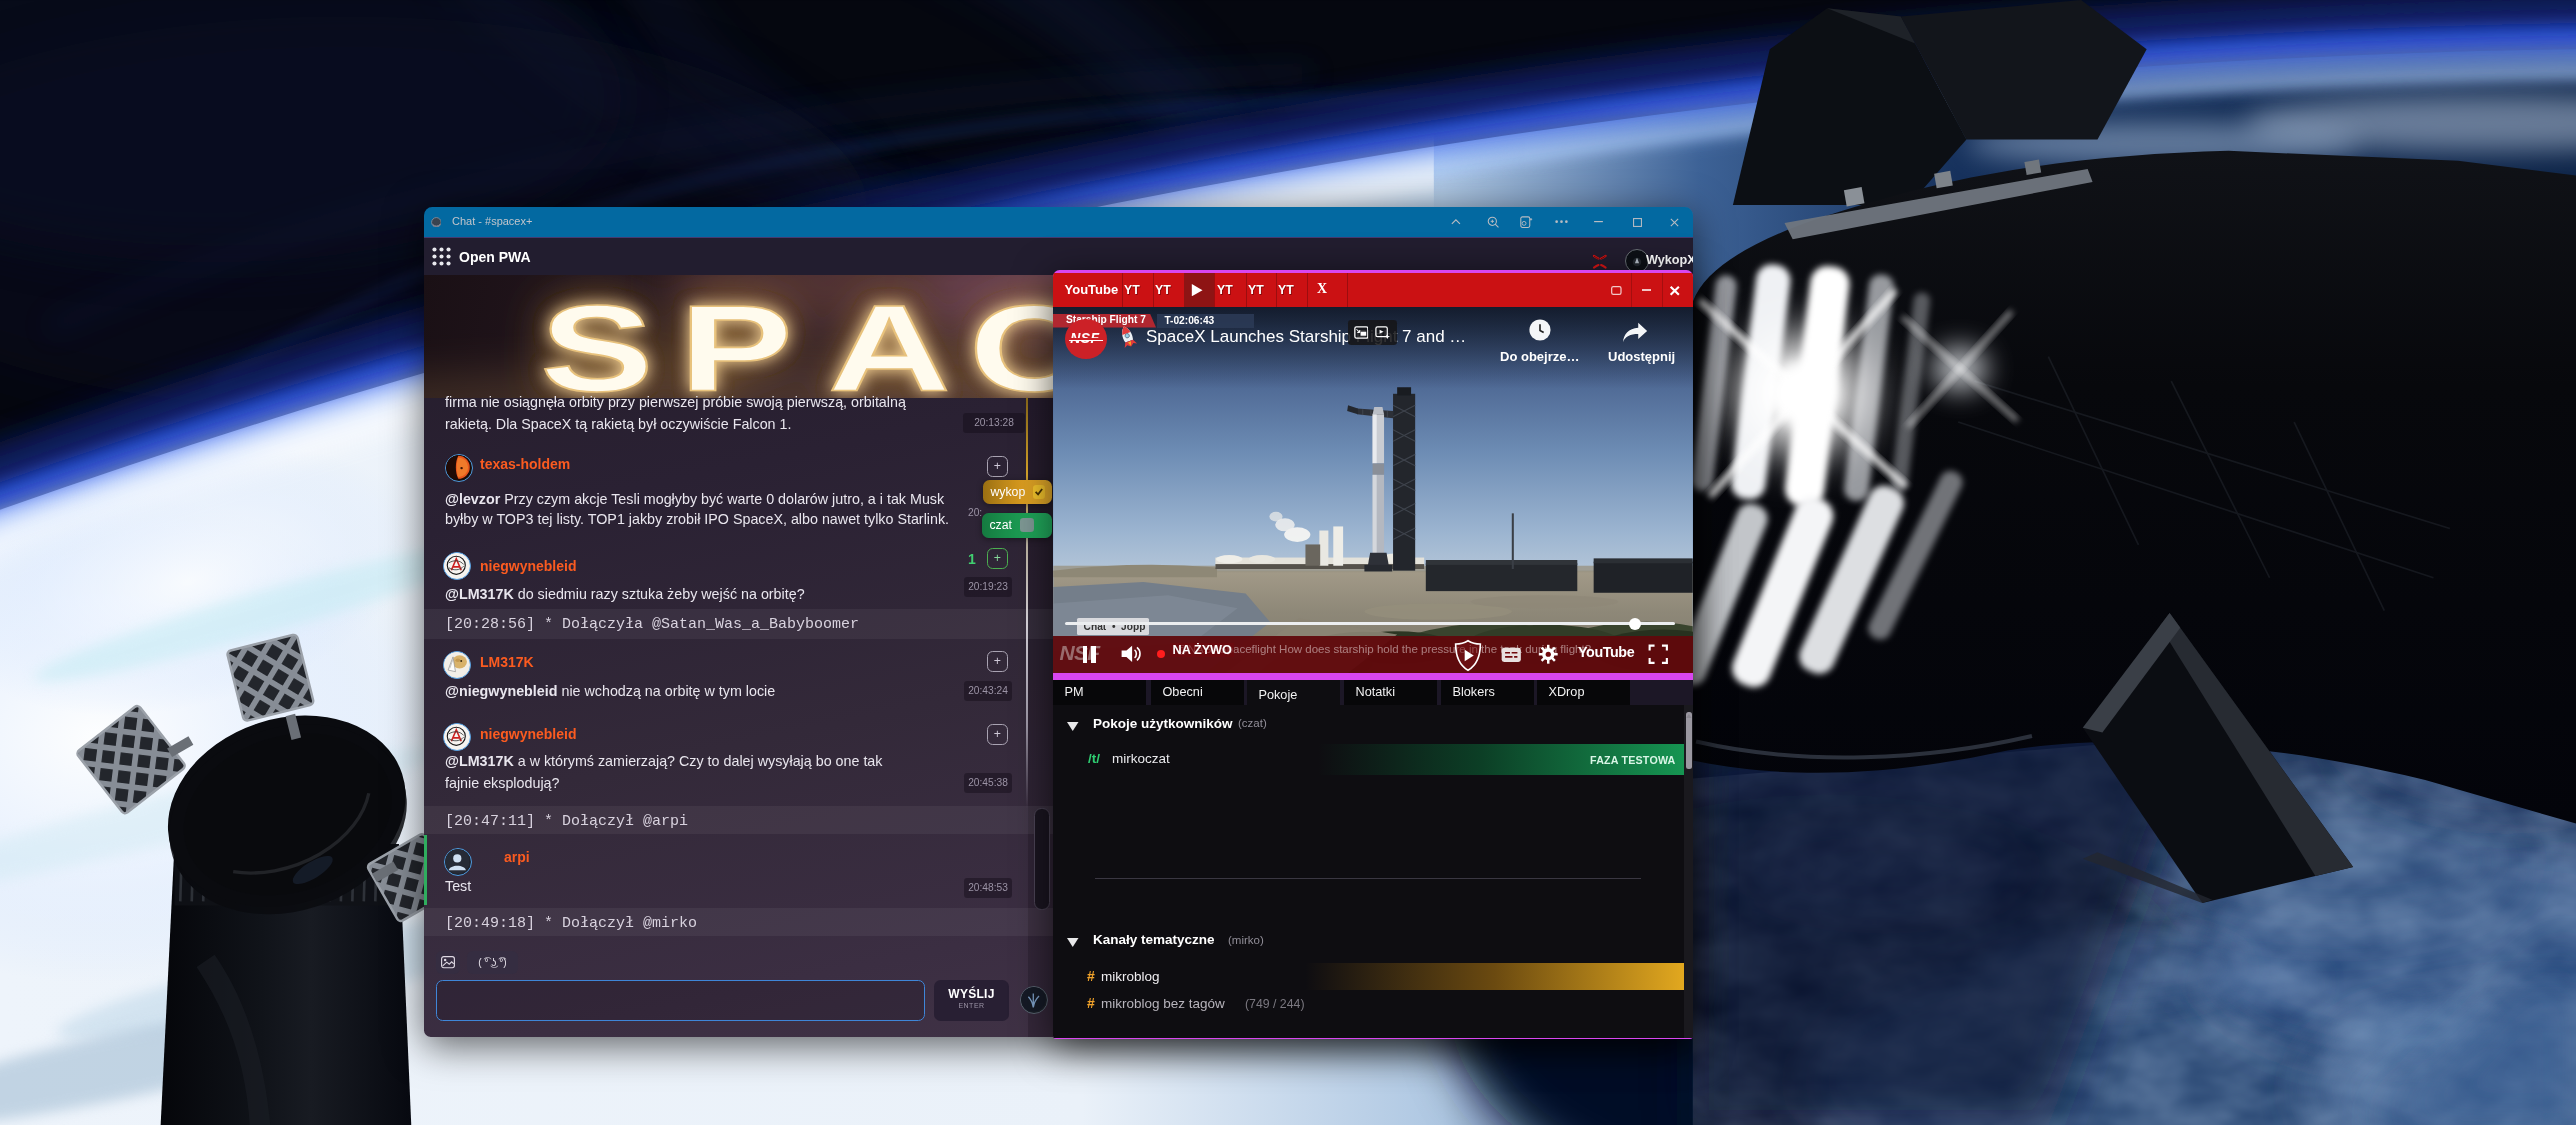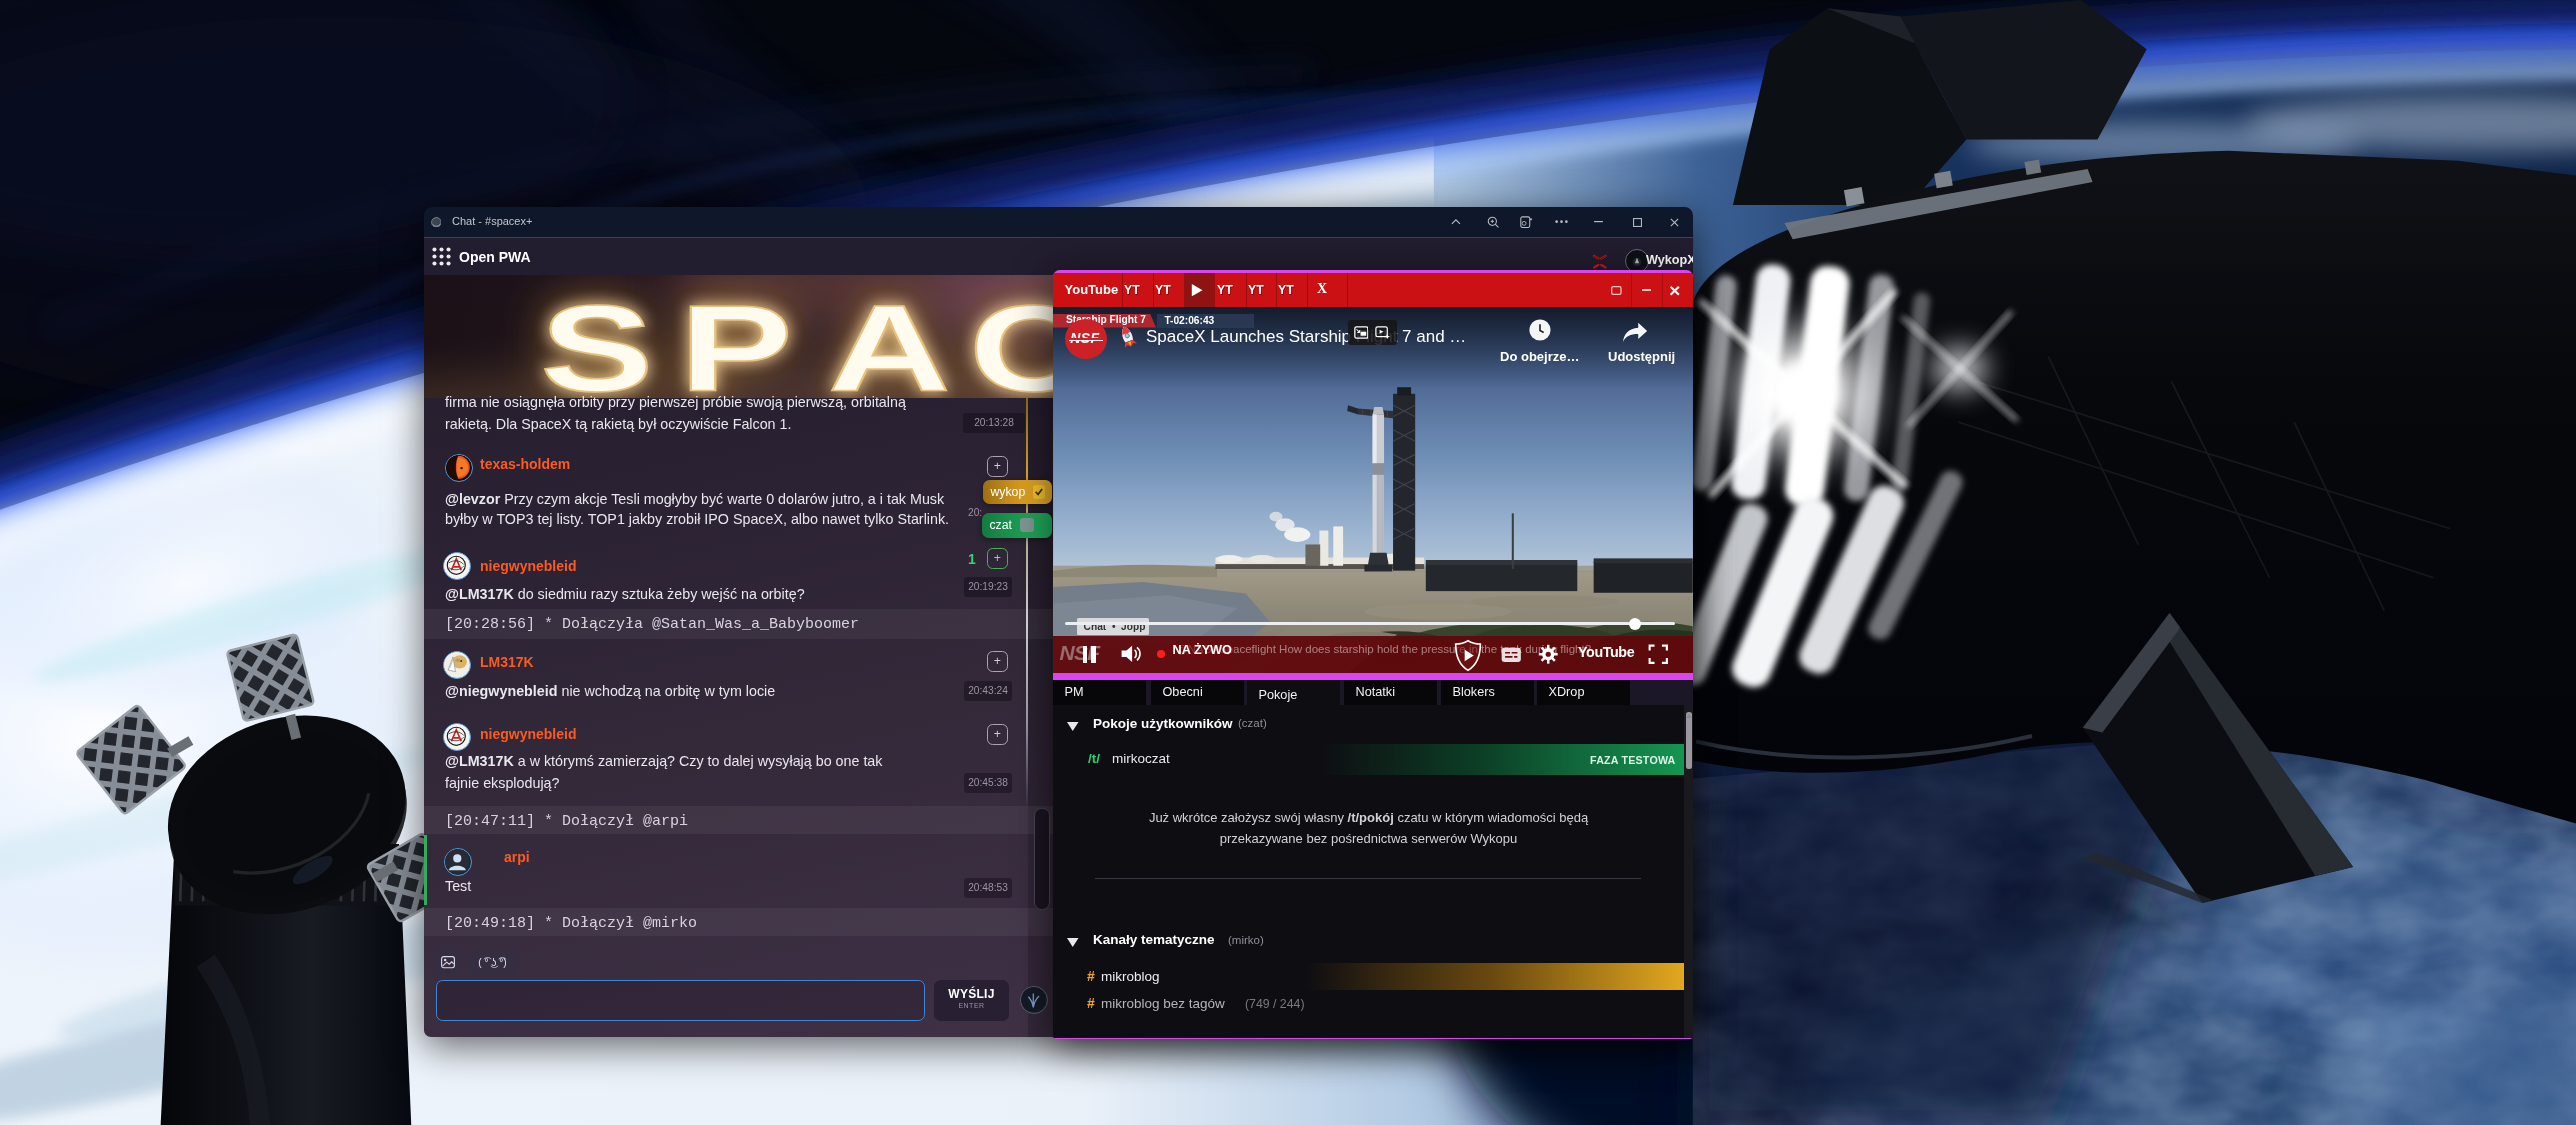--- a/index.html
+++ b/index.html
@@ -5,21 +5,21 @@
   html,body{margin:0;padding:0;background:#04060c;}
   #stage{position:relative;width:2576px;height:1126px;overflow:hidden;
     font-family:"Liberation Sans",sans-serif;}
   #bg{position:absolute;left:0;top:0;}
   .abs{position:absolute;}
 
   
   #chat{position:absolute;left:424px;top:207px;width:1269px;height:830px;
     border-radius:8.2px 8.2px 6.6px 6.6px;overflow:hidden;z-index:1;
     box-shadow:0 8.2px 38px rgba(0,0,0,.6);}
-  #chat-title{position:absolute;left:0;top:0;width:100%;height:30px;background:#0f172a;}
+  #chat-title{position:absolute;left:0;top:0;width:100%;height:30px;background:#0369a1;}
   #chat-title .ttl{position:absolute;left:28px;top:8.2px;font-size:11px;color:#c2c5cb;}
   #chat-pwa{position:absolute;left:0;top:30px;width:100%;height:38px;background:#221d2f;
     border-top:0.8px solid #453a70;box-sizing:border-box;}
   #chat-pwa .opwa{position:absolute;left:35px;top:10.7px;font-size:14px;font-weight:bold;color:#fff;}
   #chat-body{position:absolute;left:0;top:68px;width:100%;height:762px;
     background:linear-gradient(168deg,#251d2b 0%,#2a2133 25%,#332939 52%,#3b2e42 76%,#453649 100%);}
   #spacehdr{position:absolute;left:0;top:0;width:100%;height:123px;overflow:hidden;
     background:linear-gradient(100deg,#1a1015 0%,#271821 22%,#33202c 45%,#412a35 68%,#583f46 88%,#3a2733 100%);}
 
   .msgline{position:absolute;font-size:14.3px;color:#e9e6ee;white-space:nowrap;}
@@ -742,23 +742,20 @@
     <span class="abs" style="left:14px;top:14px;"><svg width="11.5" height="9" viewBox="0 0 14 11">
             <path d="M0 0 H14 L7 11 Z" fill="#e8e8ea"></path>
           </svg></span>
     <span class="abs bold" style="left:40px;top:10.7px;font-size:13.5px;color:#fff;">Pokoje użytkowników</span>
     <span class="abs" style="left:185px;top:12.3px;font-size:11.5px;color:#918e98;">(czat)</span>
     <div class="abs" style="left:0;top:39px;width:631px;height:31px;background:linear-gradient(90deg,rgba(16,16,18,0) 42%,#0c3f26 68%,#169552 100%);">
       <span class="abs bold" style="left:35px;top:7.4px;font-size:13.5px;color:#2ecc71;">/t/</span>
       <span class="abs" style="left:59px;top:7.4px;font-size:13.5px;color:#e9e9ec;">mirkoczat</span>
       <span class="abs bold" style="left:537px;top:9.8px;font-size:10.7px;color:#d9f5e6;letter-spacing:0.2px;">FAZA TESTOWA</span>
     </div>
-    <div class="abs" style="left:0;top:102px;width:631px;text-align:center;font-size:13px;color:#d3d0d8;line-height:21px;">
-      Już wkrótce założysz swój własny <b>/t/pokój</b> czatu w którym wiadomości będą<br>przekazywane bez pośrednictwa serwerów Wykopu
-    </div>
     <div class="abs" style="left:42px;top:173px;width:546px;height:0.8px;background:#3a3742;"></div>
     <span class="abs" style="left:14px;top:230px;"><svg width="11.5" height="9" viewBox="0 0 14 11">
             <path d="M0 0 H14 L7 11 Z" fill="#e8e8ea"></path>
           </svg></span>
     <span class="abs bold" style="left:40px;top:227px;font-size:13.5px;color:#fff;">Kanały tematyczne</span>
     <span class="abs" style="left:175px;top:229px;font-size:11.5px;color:#918e98;">(mirko)</span>
     <div class="abs" style="left:0;top:258px;width:631px;height:27px;background:linear-gradient(90deg,rgba(16,16,18,0) 40%,#6b4a10 70%,#e2a81f 100%);">
       <span class="abs bold" style="left:34px;top:4.9px;font-size:14px;color:#f0a22b;">#</span>
       <span class="abs" style="left:48px;top:5.7px;font-size:13.5px;color:#efedf0;">mikroblog</span>
     </div>

